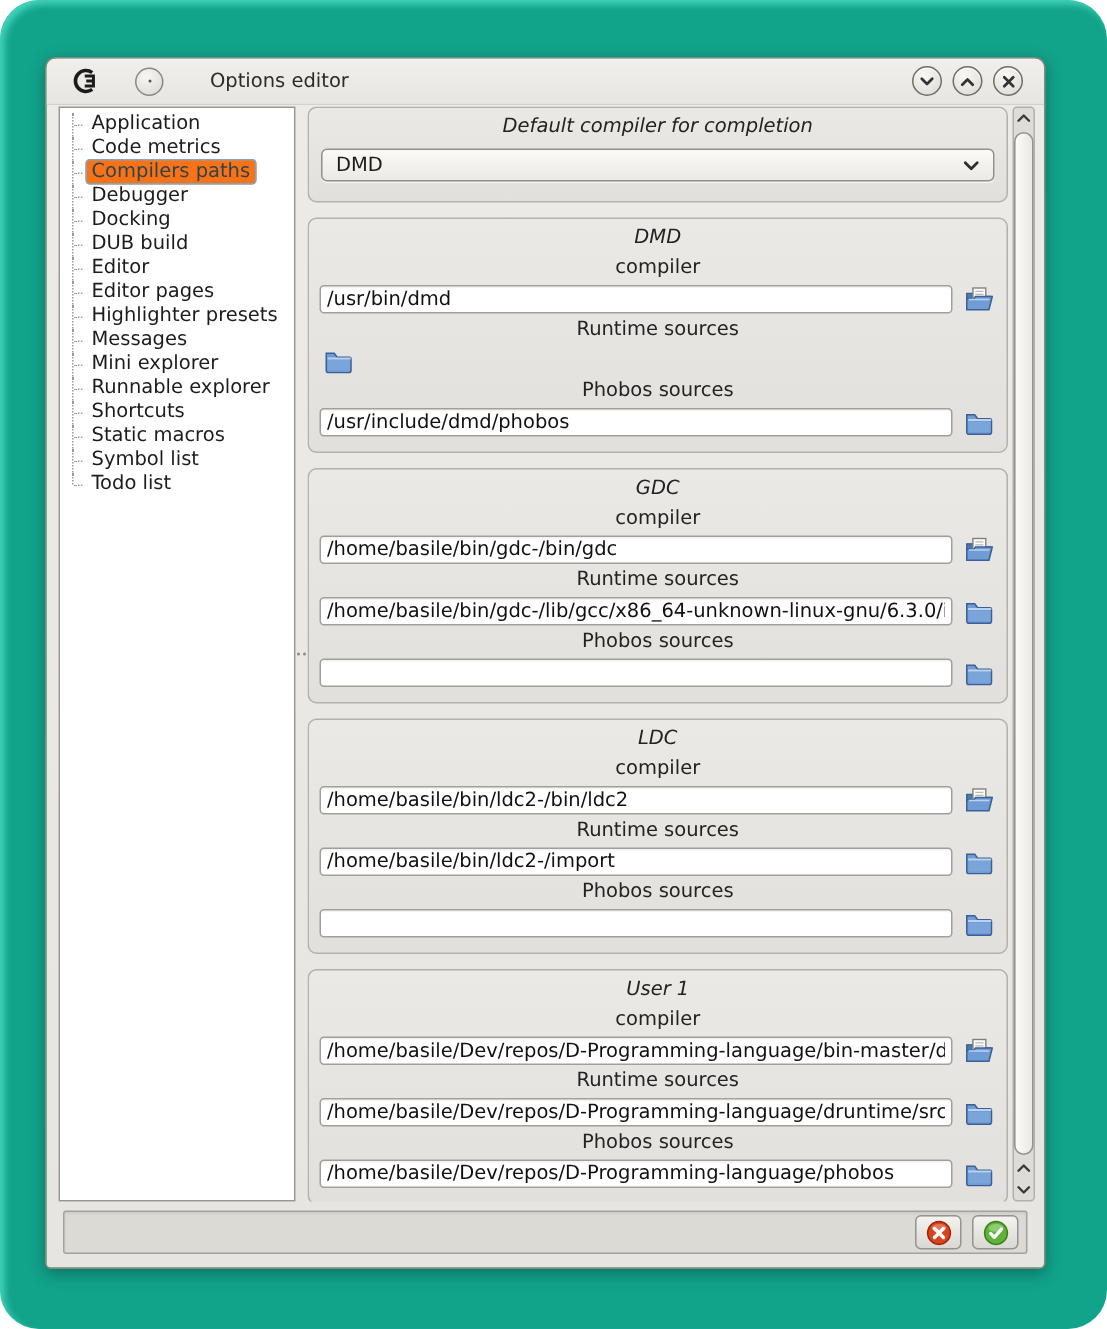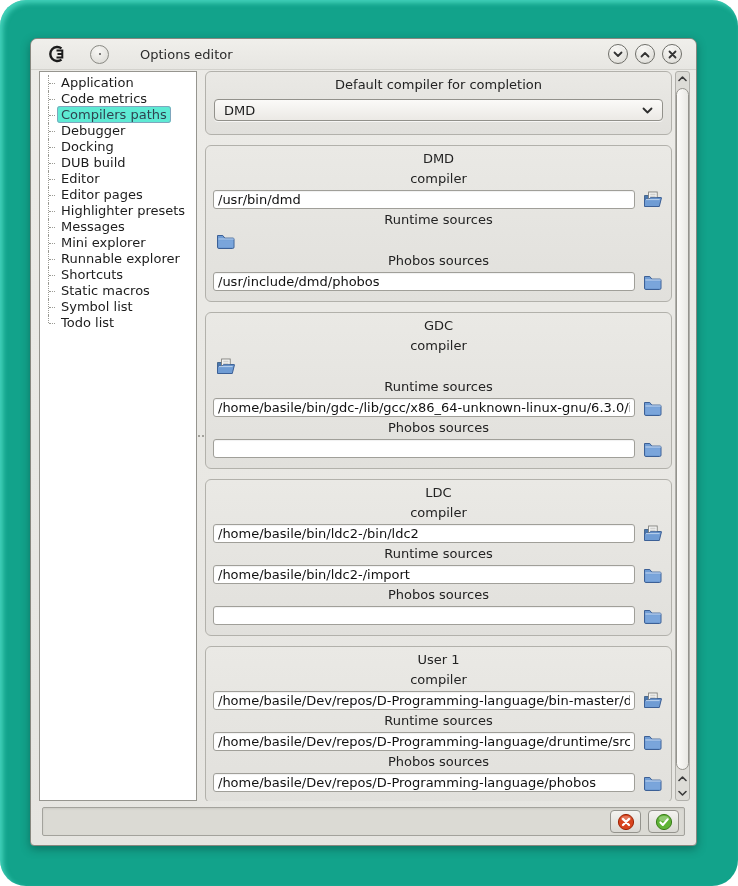--- a/index.html
+++ b/index.html
@@ -38,33 +38,33 @@
   .sidebar { width:158px; background:#ffffff; border:1px solid #96958f;
              padding:3px 2px; overflow:hidden; }
   .tree-item { position:relative; height:16px; line-height:15px; padding-left:15px;
                white-space:nowrap; }
   .tree-item::before { content:''; position:absolute; left:6px; top:0; bottom:0;
                        border-left:1px dotted #9a9a94; }
   .tree-item.last::before { bottom:50%; }
   .tree-item::after { content:''; position:absolute; left:7px; top:8px; width:6px;
                       border-top:1px dotted #9a9a94; }
   .tree-label { padding:0 3px; border-radius:3px; border:1px solid transparent; }
-  .tree-label.selected { background:#5eead4; border-color:#7fa6bd; color:#2f4350; }
+  .tree-label.selected { background:#f97316; border-color:#7fa6bd; color:#2f4350; }
 
   .splitter { width:8px; position:relative; }
   .splitter-handle { position:absolute; top:50%; left:50%; transform:translate(-50%,-50%);
                      width:6px; height:2px; display:flex; gap:2px; }
   .splitter-handle i { width:2px; height:2px; border-radius:50%; background:#8b8b85; display:block; }
 
   .main { flex:1; display:flex; min-width:0; }
   .groups { flex:1; min-width:0; display:flex; flex-direction:column; gap:10px; overflow:hidden; }
 
   .group { flex:none; border:1px solid #b2b1ab; border-radius:6px;
            background:linear-gradient(#eae9e5,#e1e0dc); padding:3px 7px 9px; }
-  .group-title { text-align:center; height:20px; line-height:20px; color:#232323; }
+  .group-title { text-align:center; height:20px; line-height:20px; color:#232323;font-style:italic; }
   .field-label { text-align:center; height:20px; line-height:20px; color:#232323; }
   .field-row { display:flex; align-items:center; gap:5px; height:21px; }
   .text-input { flex:1; min-width:0; height:19px; border:1px solid #a09f99; border-radius:3px;
                 background:#ffffff; padding:0 4px; font:inherit; color:#111;
                 box-shadow:inset 0 1px 1px rgba(0,0,0,0.06); }
   .icon-btn { width:24px; height:20px; border:none; background:transparent;
               display:flex; align-items:center; justify-content:center; padding:0; }
 
   .combo { margin:4px 1px 4px; height:22px; border:1px solid #92918b; border-radius:4px;
            background:linear-gradient(#fbfaf8,#ebe9e5);
@@ -198,20 +198,21 @@
      <path d="M1.5 2.5 h5.3 l2 2.6 h8.2 a1 1 0 0 1 1 1 v8 a1.4 1.4 0 0 1 -1.4 1.4 h-13.7 a1.4 1.4 0 0 1 -1.4 -1.4 z" fill="#6f9cd4" stroke="#3c6096" stroke-width="1"></path>
      <path d="M2.4 6 h15.4" stroke="#bcd2ee" stroke-width="1.2"></path>
      <path d="M2.6 7.2 h14.8 v6.8 h-14.8 z" fill="#84ade0" opacity="0.55"></path>
                     </svg>
                   </button>
                 </div>
               </div><div class="group">
                 <div class="group-title">GDC</div>
                 <div class="field-label">compiler</div>
                 <div class="field-row">
+                  <input class="text-input" type="text" value="/home/basile/bin/gdc-/bin/gdc" style="">
                   <button class="icon-btn">
                     <svg width="19" height="17" viewBox="0 0 19 17">
      <path d="M1.5 4.5 h5.3 l1.6 2 h9.1 v3 h-16 z" fill="#4a77ae" stroke="#33567f" stroke-width="0.8"></path>
      <rect x="5.6" y="1" width="8.6" height="9.8" fill="#fbfbfa" stroke="#7e7e7a" stroke-width="0.9"></rect>
      <path d="M7.2 3.2 h5.4 M7.2 5.2 h5.4 M7.2 7.2 h4.2" stroke="#b8b8b4" stroke-width="0.9"></path>
      <path d="M1.5 8.3 h4.6 l1.2 -1.6 h11.2 l-2.2 8.8 h-14.8 z" fill="#6f9cd4" stroke="#3c6096" stroke-width="1"></path>
      <path d="M2.8 8.6 h13.8" stroke="#bcd2ee" stroke-width="1"></path>
                     </svg>
                   </button>
                 </div>

